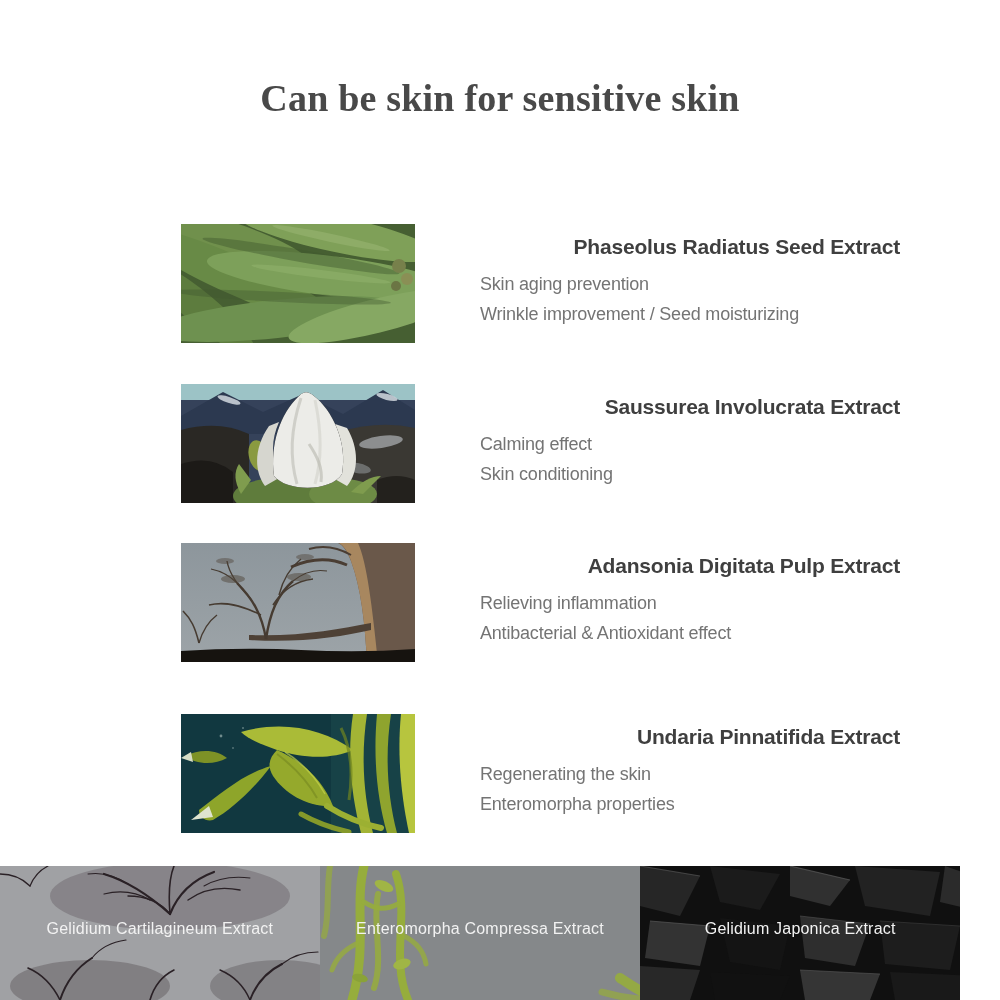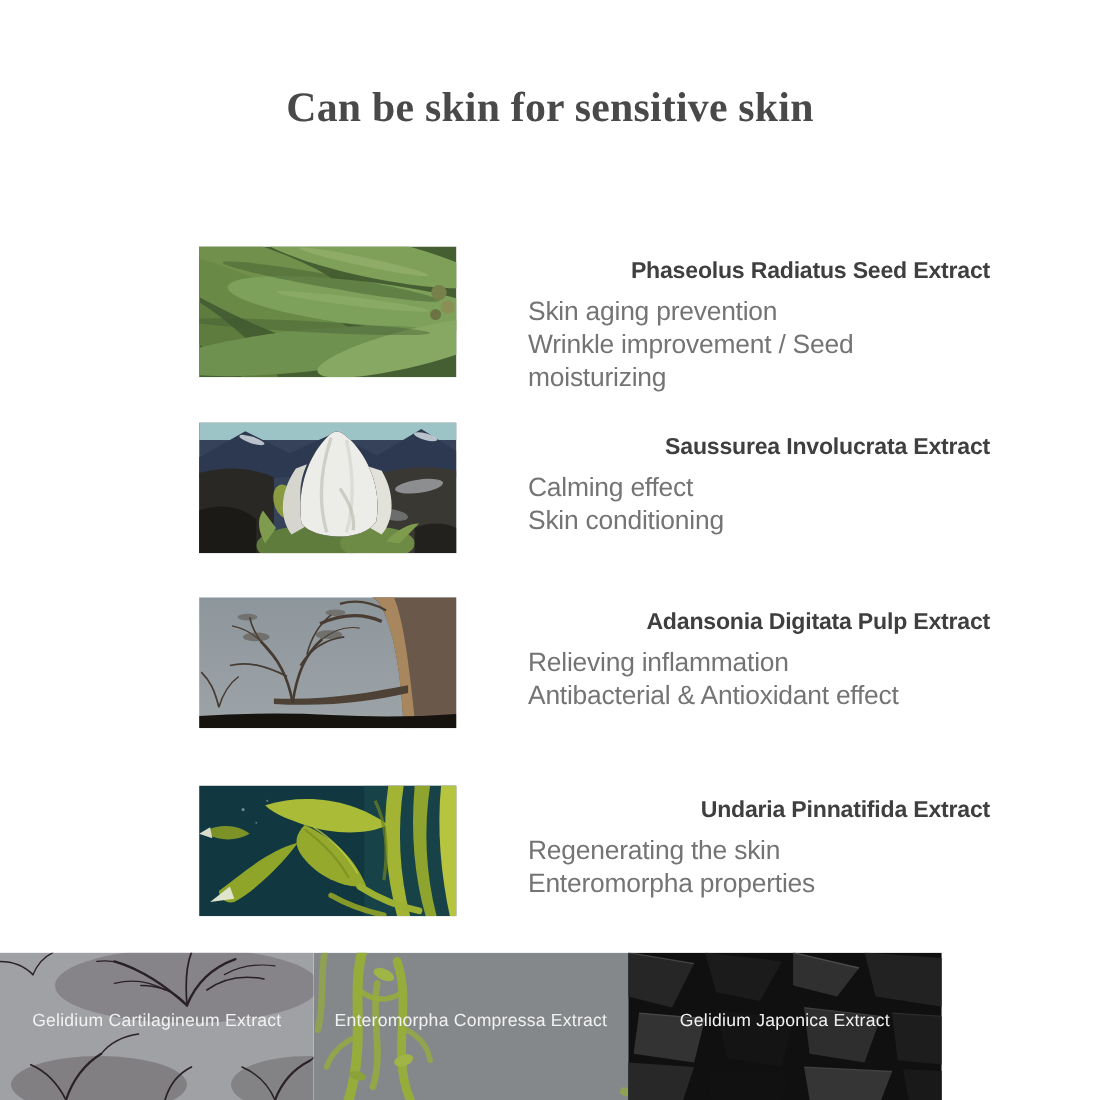--- a/index.html
+++ b/index.html
@@ -17,23 +17,23 @@
     position:absolute;left:0;top:0;width:234px;height:119px;overflow:hidden;
     background:#ddd;
   }
   .row-photo svg{display:block;}
   .row-text{position:absolute;left:299px;top:10px;width:420px;}
   .ing-name{
     font-size:21px;font-weight:bold;color:#3f3f3f;line-height:26px;
     margin:0 0 9px 0;letter-spacing:-0.2px;text-align:right;
   }
   .benefit{
-    font-size:24px;color:#747474;line-height:30px;letter-spacing:-0.2px;margin:0;
-  }
-  .footer{position:absolute;left:0;top:866px;width:856px;height:134px;display:flex;}
+    font-size:18px;color:#747474;line-height:30px;letter-spacing:-0.2px;margin:0;
+  }
+  .footer{position:absolute;left:0;top:866px;width:960px;height:134px;display:flex;}
   .panel{position:relative;height:134px;overflow:hidden;}
   .panel-1{width:333px;}
   .panel-2{width:334px;}
   .panel-3{width:333px;}
   .panel svg{position:absolute;left:0;top:0;display:block;}
   .panel-label{
     position:absolute;left:0;top:54px;width:100%;text-align:center;
     font-size:16px;color:#f2f2f2;letter-spacing:0.2px;
   }
 </style>

